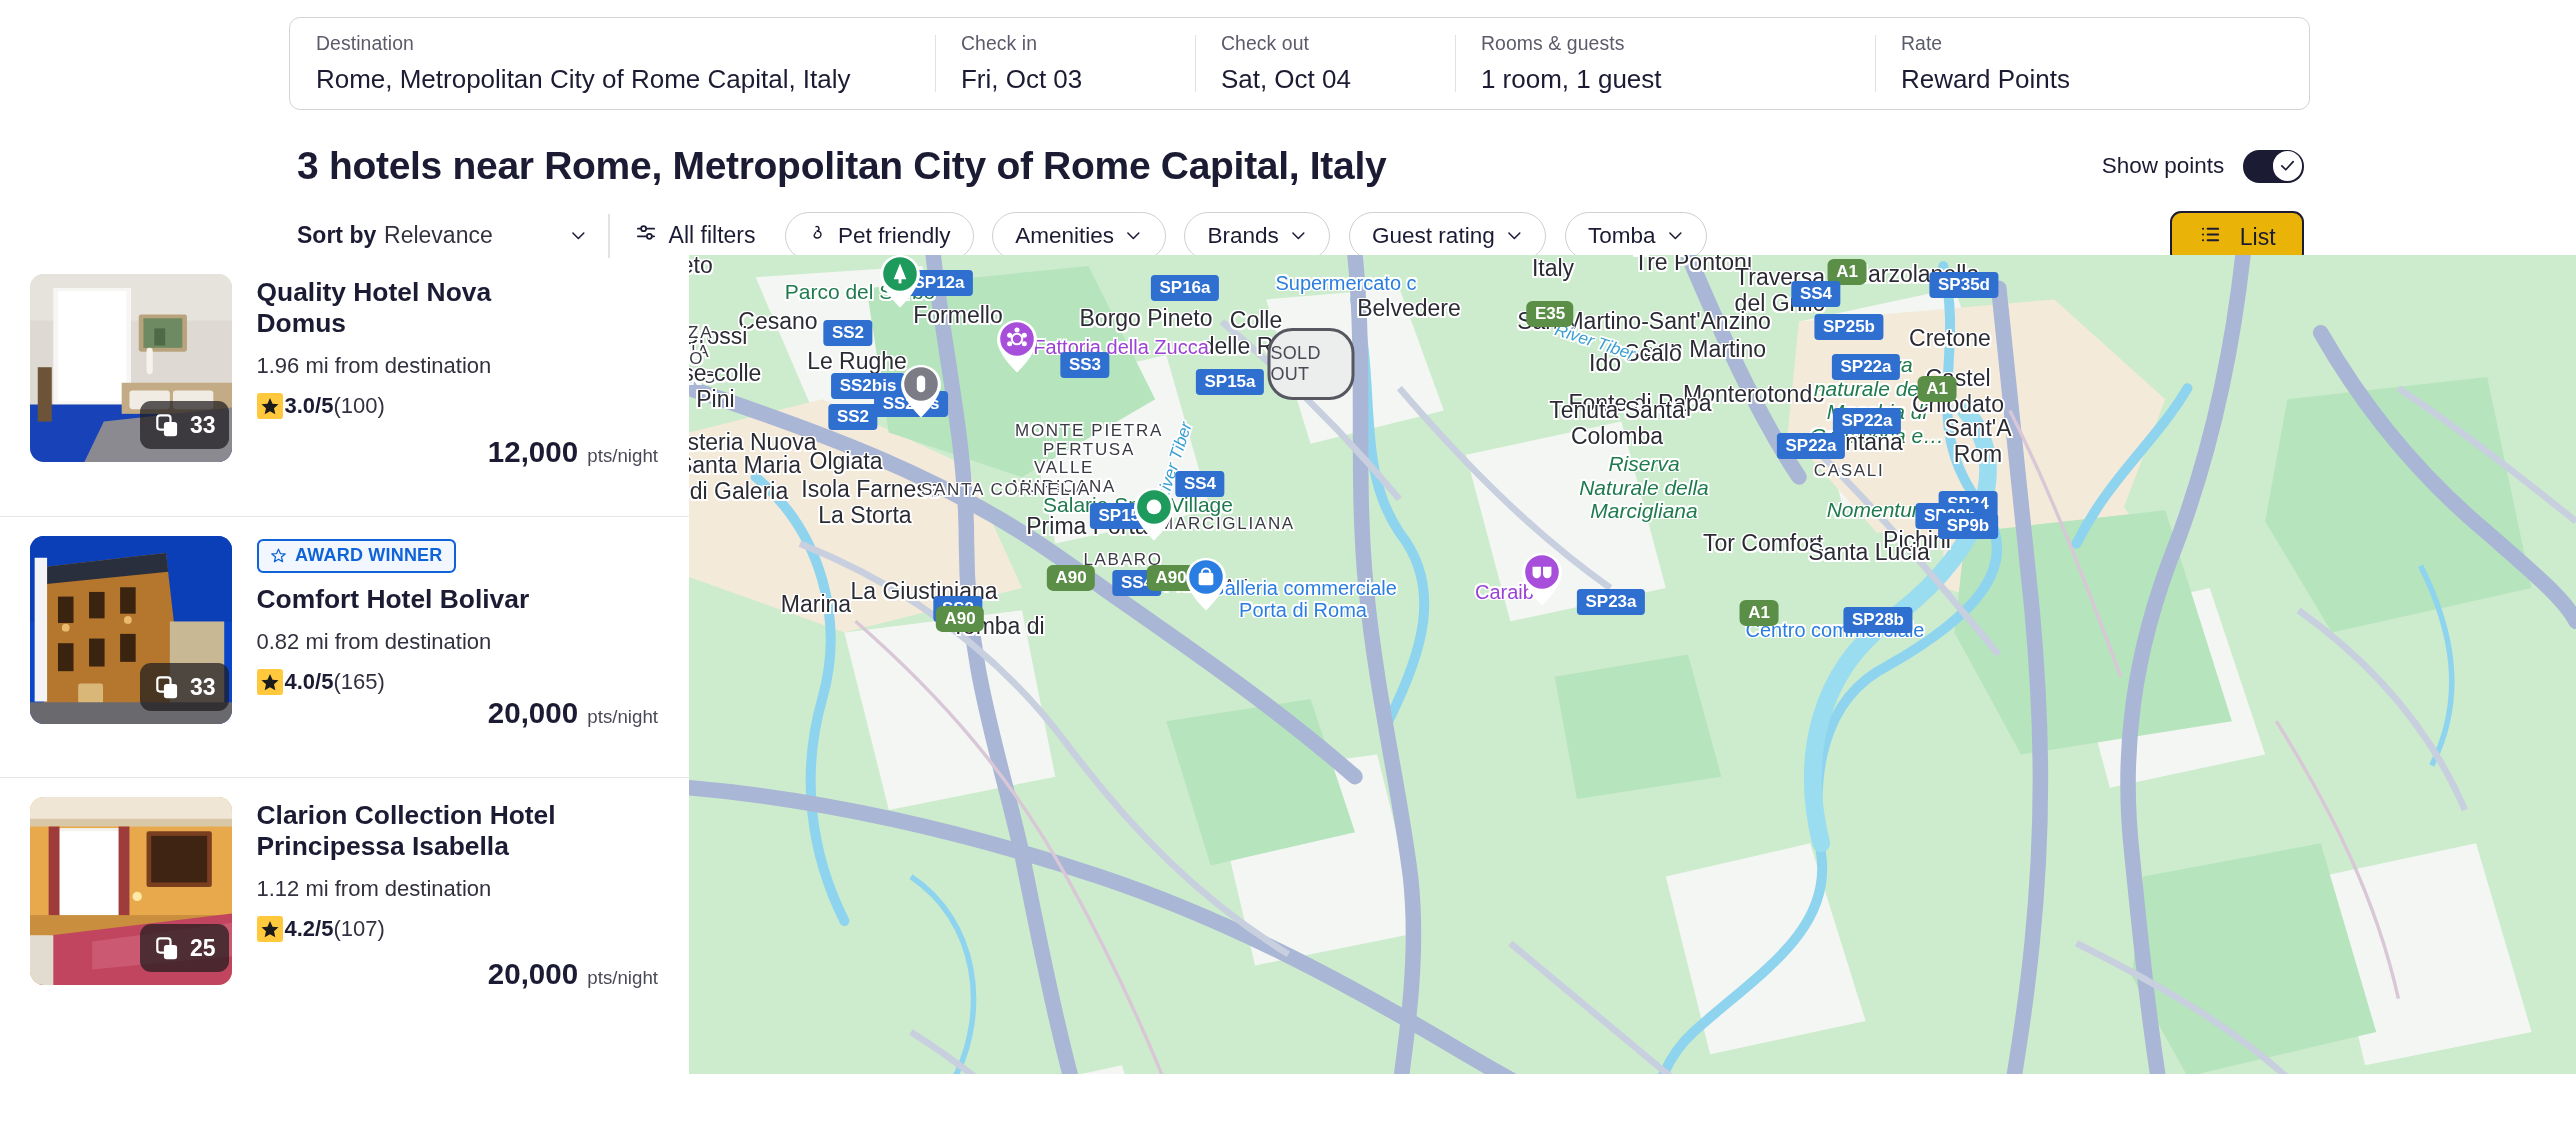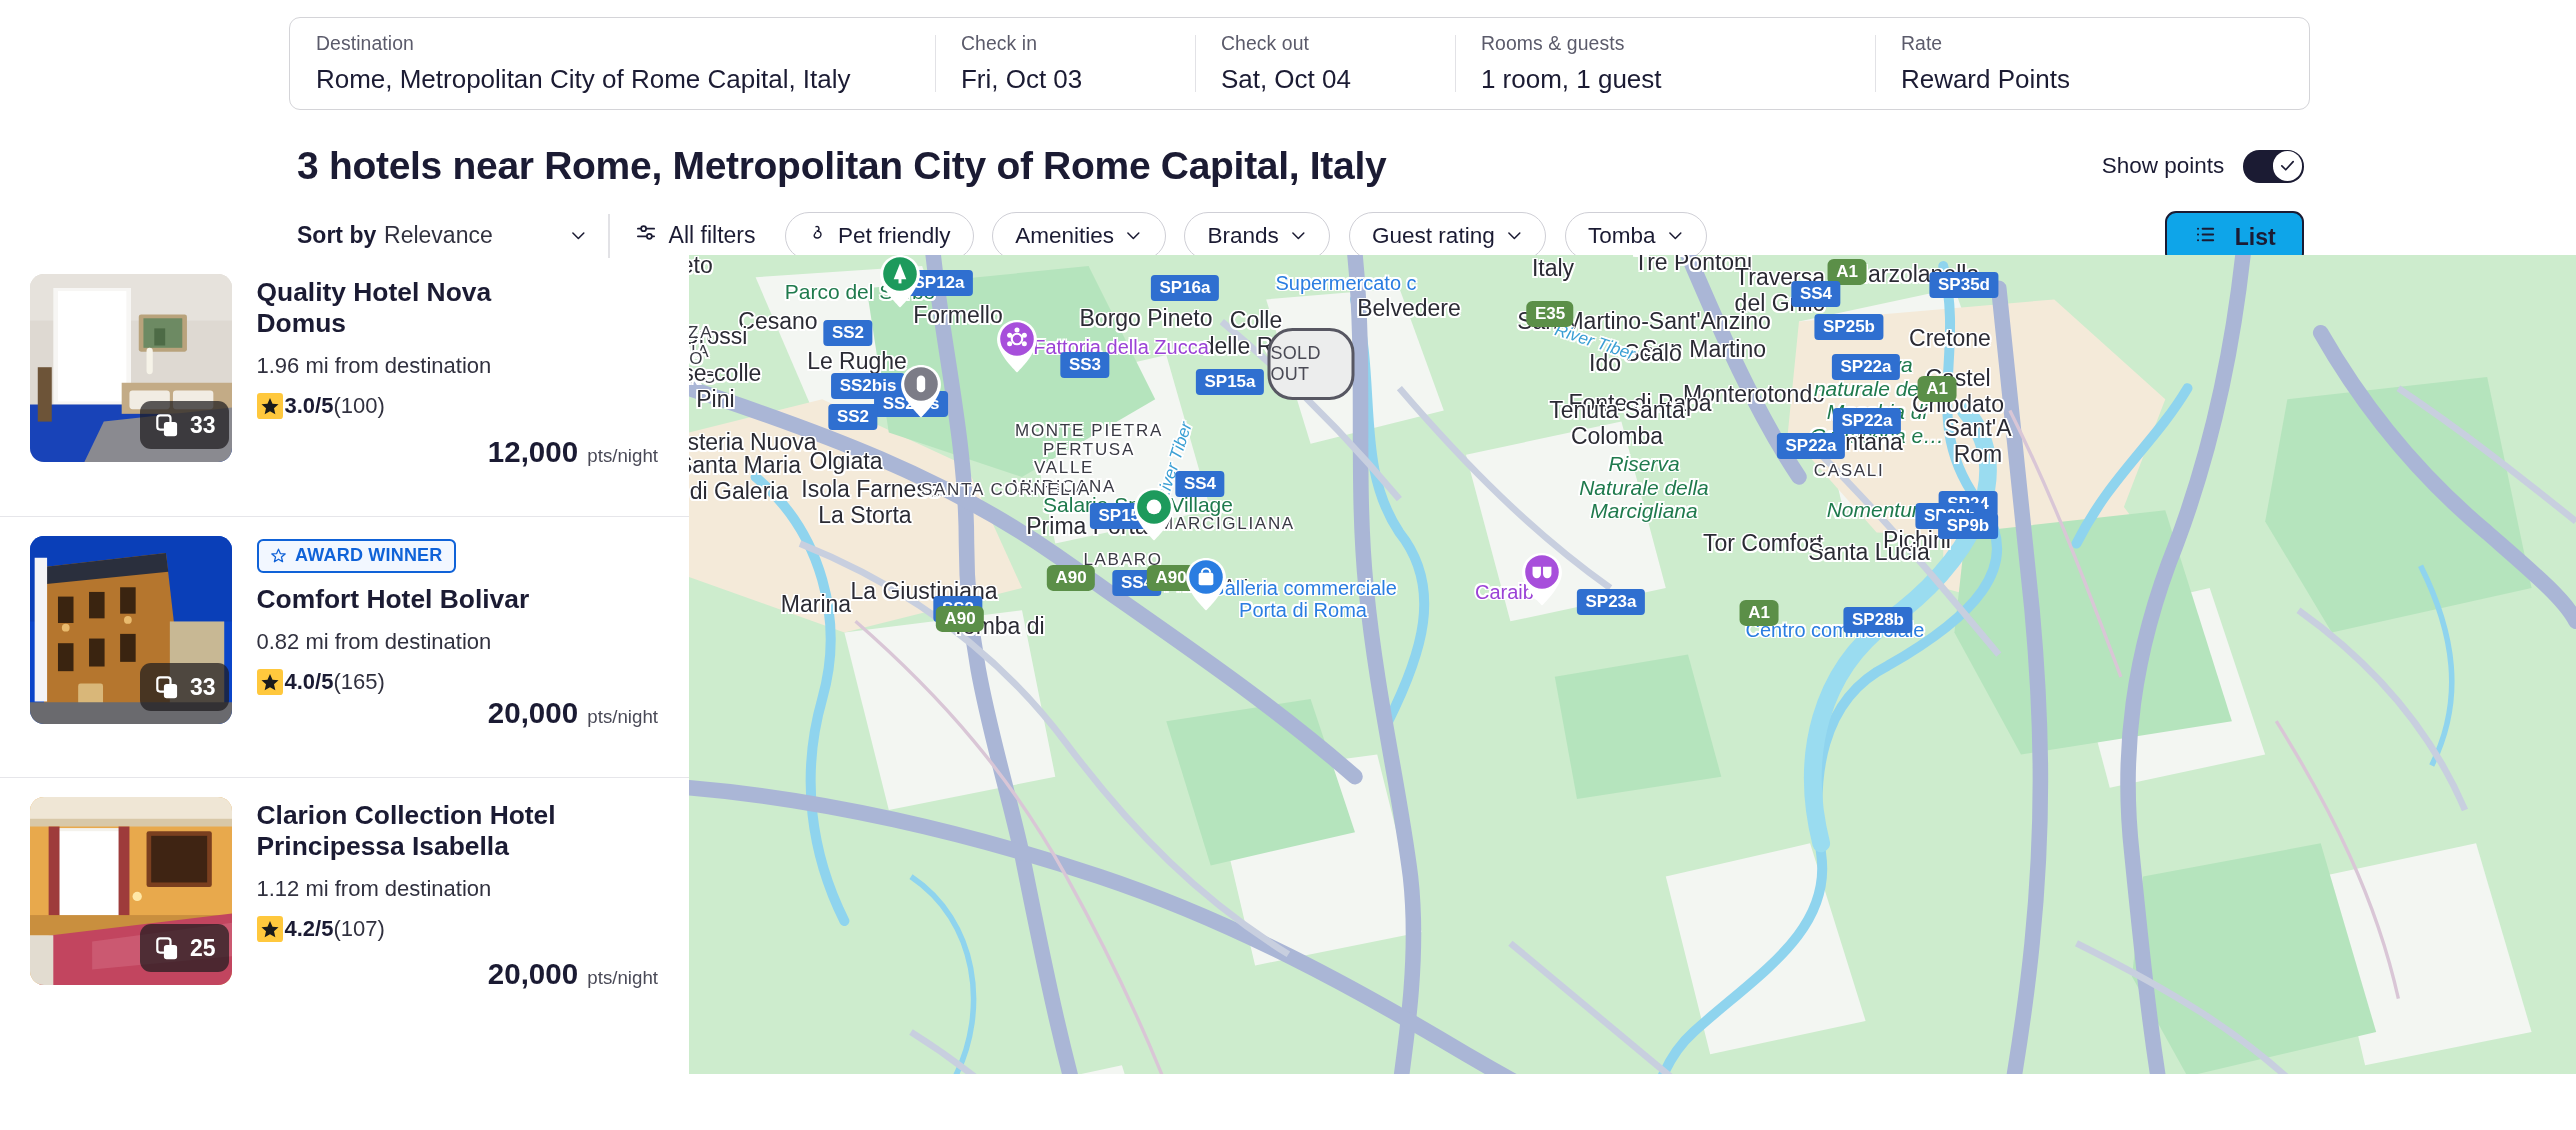--- a/index.html
+++ b/index.html
@@ -78,21 +78,21 @@
     border: 1.6px solid #cfcfd6; border-radius: 24px;
     font-size: 22.5px; background: #fff; color: #1b1b33;
     margin-left: 18.7px; white-space: nowrap; cursor: pointer;
   }
   .chip.first { margin-left: 29.5px; }
   .list-btn {
     position: absolute; right: 272px; top: 23px;
     display: inline-flex; align-items: center; gap: 18px;
     height: 53px; padding: 0 26.4px;
     border: 2.3px solid #1b1b33; border-radius: 11px;
-    font-size: 23px; font-weight: bold; background: #0ea5e9; cursor: pointer;
+    font-size: 23px; font-weight: normal; background: #eab308; cursor: pointer;
   }
   .chev-svg { width: 18.7px; height: 18.7px; display: block; }
 
   
   .content { display: flex; height: 819px; }
   .results { width: 689px; flex: 0 0 689px; overflow: hidden; background: #fff; }
 
   .hotel-card {
     display: flex; gap: 25px;
     padding: 18.7px 31px 18.7px 29.5px;

